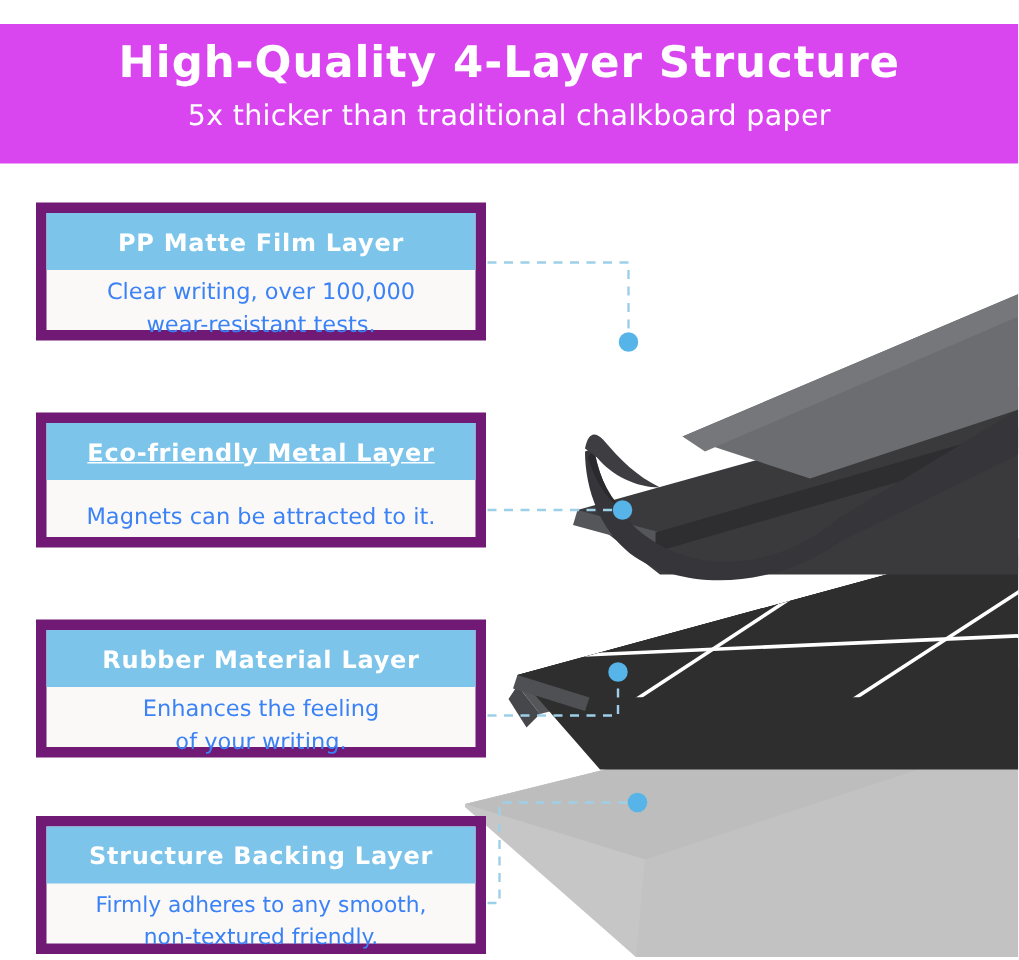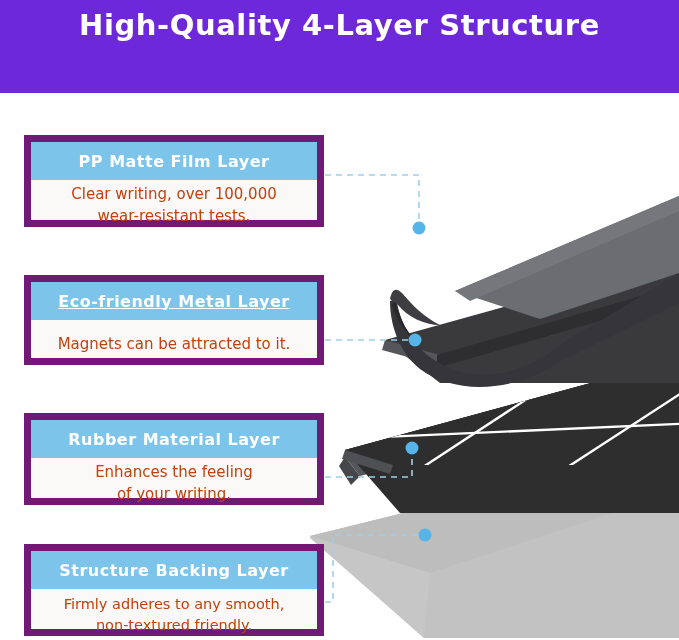--- a/index.html
+++ b/index.html
@@ -15,24 +15,24 @@
     width: 679px;
     height: 640px;
     overflow: hidden;
     background: #ffffff;
   }
 
   
   .banner {
     position: absolute;
     left: 0;
-    top: 0;
+    top: 16px;
     width: 679px;
     height: 93px;
-    background: #6d28d9;
+    background: #d946ef;
     box-sizing: border-box;
   }
   .banner-title {
     position: absolute;
     left: 0;
     top: 8px;
     width: 679px;
     text-align: center;
     color: #ffffff;
     font-size: 29px;
@@ -82,21 +82,21 @@
     letter-spacing: 0.5px;
     text-align: center;
     box-sizing: border-box;
     font-family: "DejaVu Sans", "Liberation Sans", sans-serif;
     white-space: nowrap;
     display: flex;
     align-items: center;
     justify-content: center;
   }
   .card-body {
-    color: #c2410c;
+    color: #3b82f6;
     font-size: 15px;
     line-height: 1.45;
     text-align: center;
     box-sizing: border-box;
     font-family: "DejaVu Sans", "Liberation Sans", sans-serif;
     display: flex;
     align-items: center;
     justify-content: center;
     padding: 4px 6px;
   }
@@ -127,20 +127,21 @@
     pointer-events: none;
   }
 </style>
 </head>
 <body>
 
 <div id="page">
 
   <div class="banner">
     <div class="banner-title">High-Quality 4-Layer Structure</div>
+    <div class="banner-subtitle">5x thicker than traditional chalkboard paper</div>
   </div>
 
   <div class="illustration">
     <svg width="679" height="547" viewBox="0 0 679 547" xmlns="http://www.w3.org/2000/svg">
 
       <g>
         <polygon points="310,443 679,352 679,545 424,545" fill="#c2c2c2"></polygon>
         <polygon points="310,443 679,352 679,398 430,480" fill="#bdbdbd"></polygon>
         <polygon points="310,443 430,480 424,545 310,445" fill="#c6c6c6"></polygon>
       </g>

